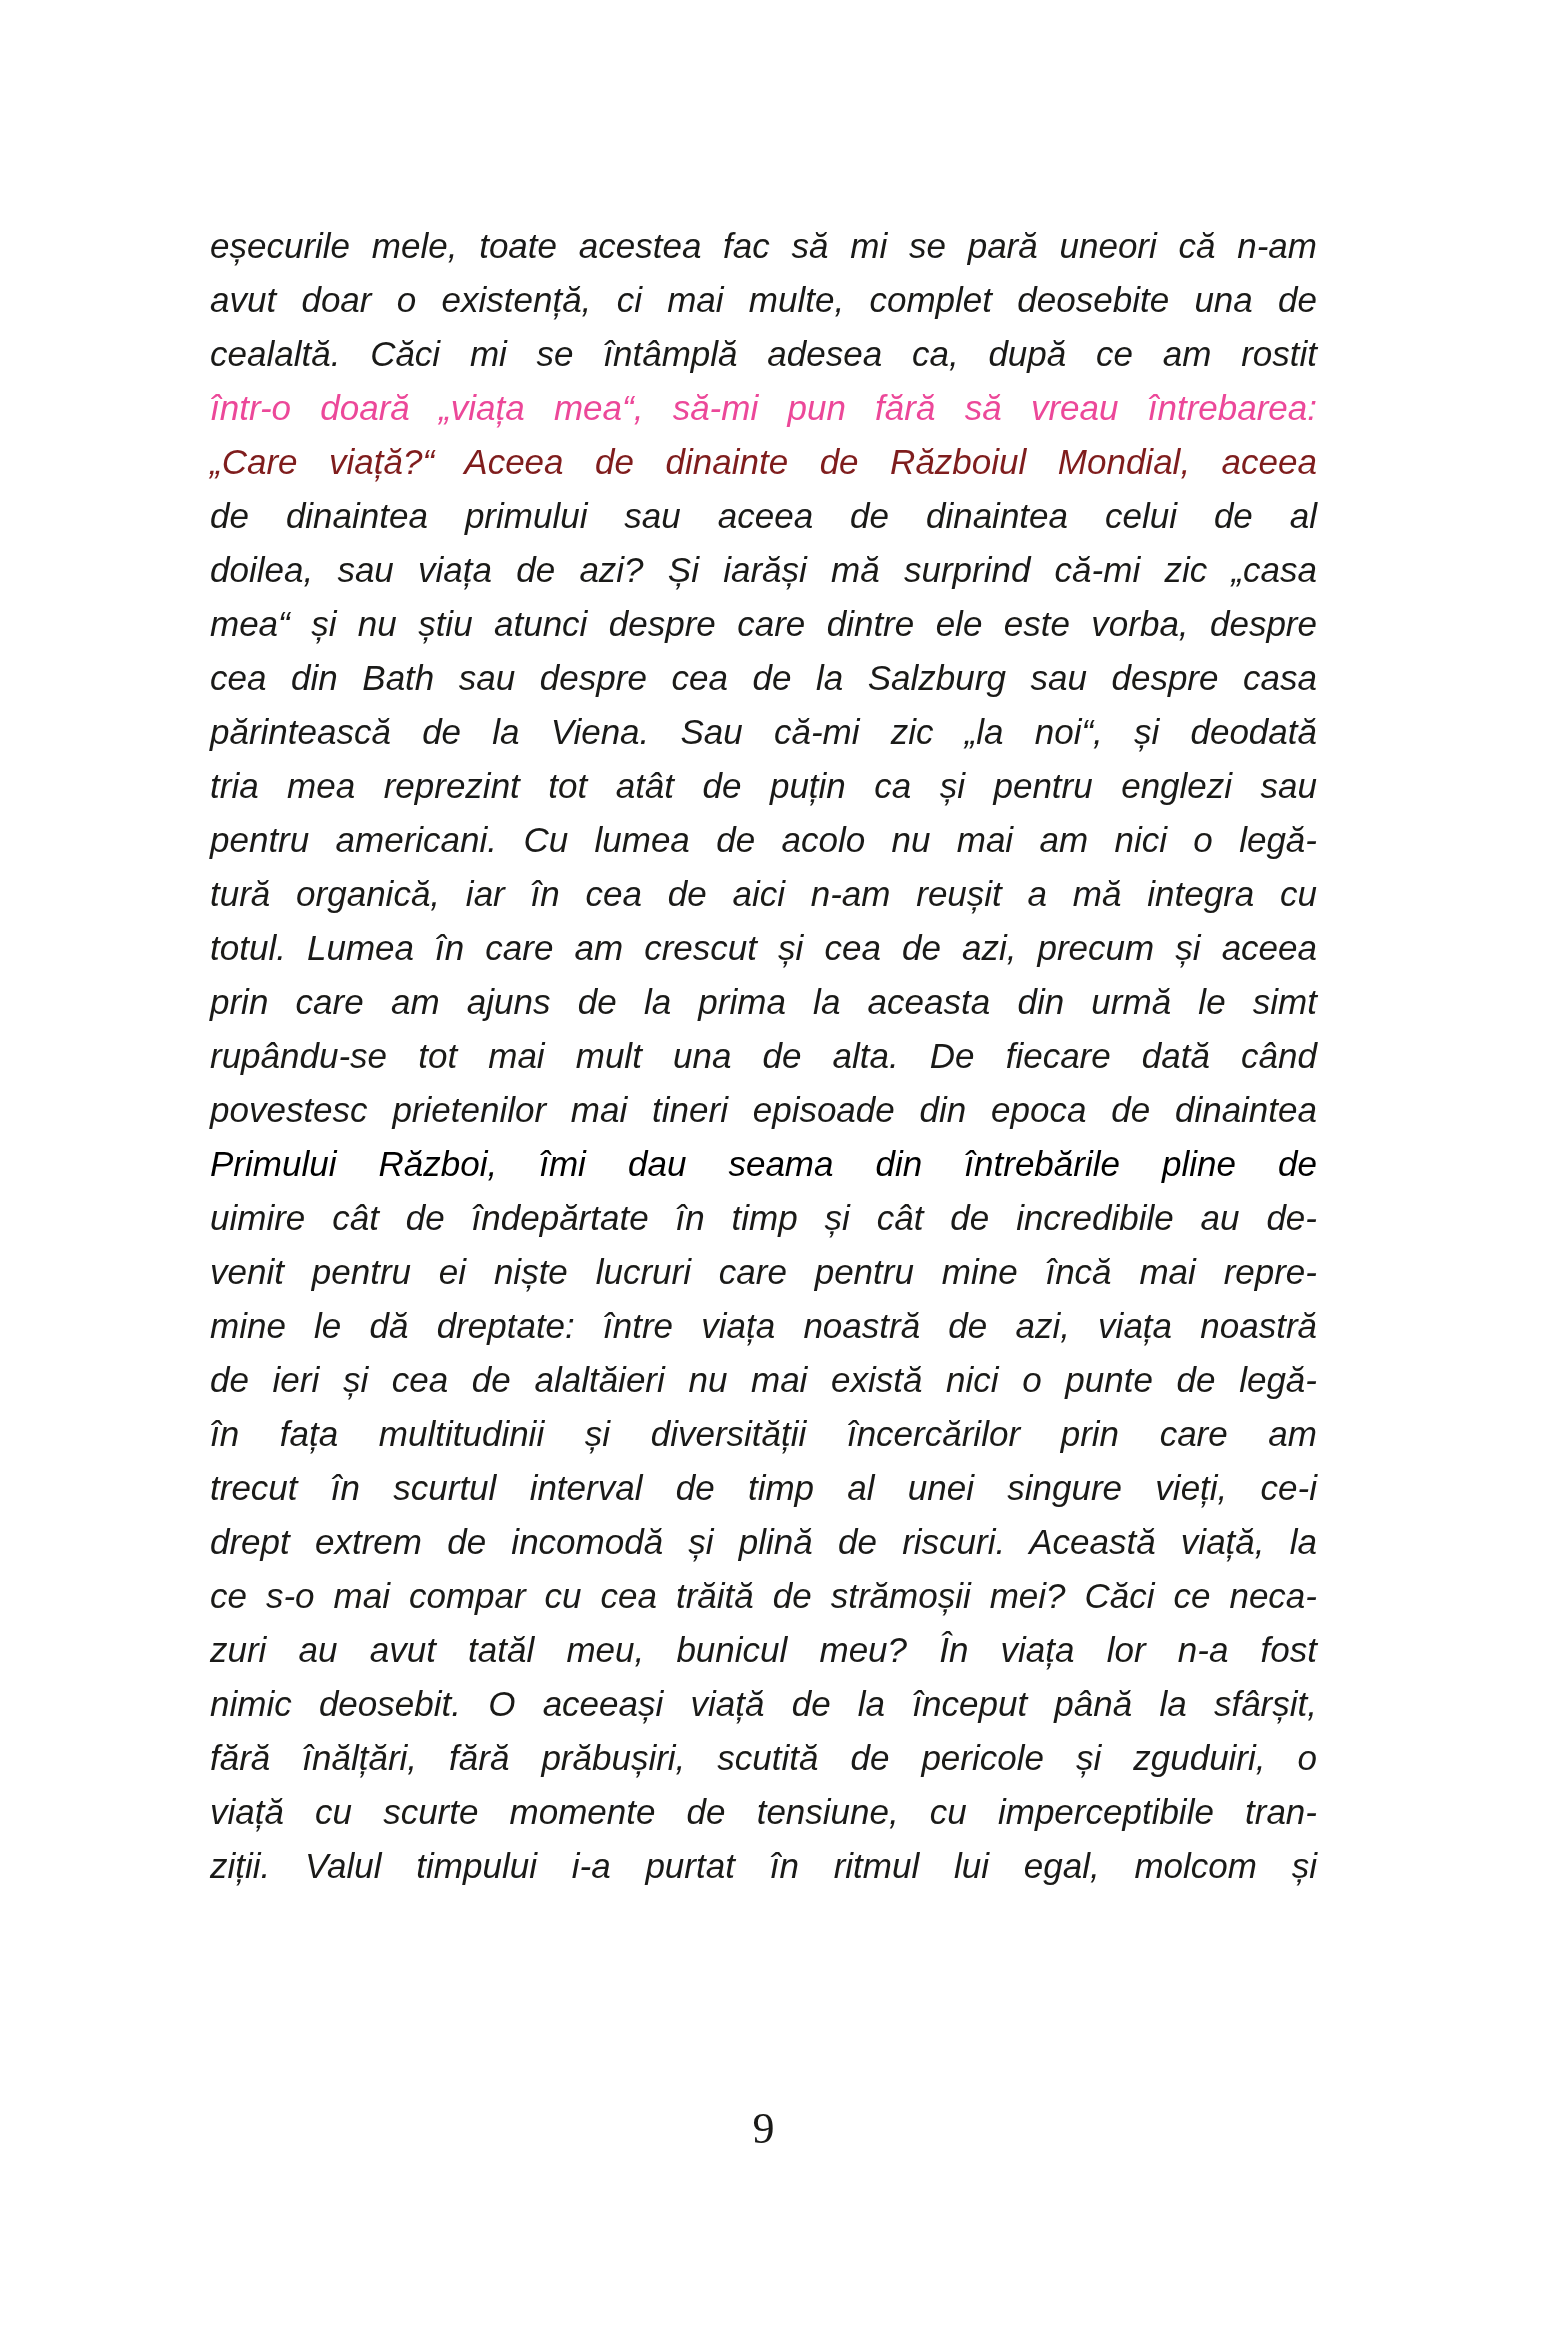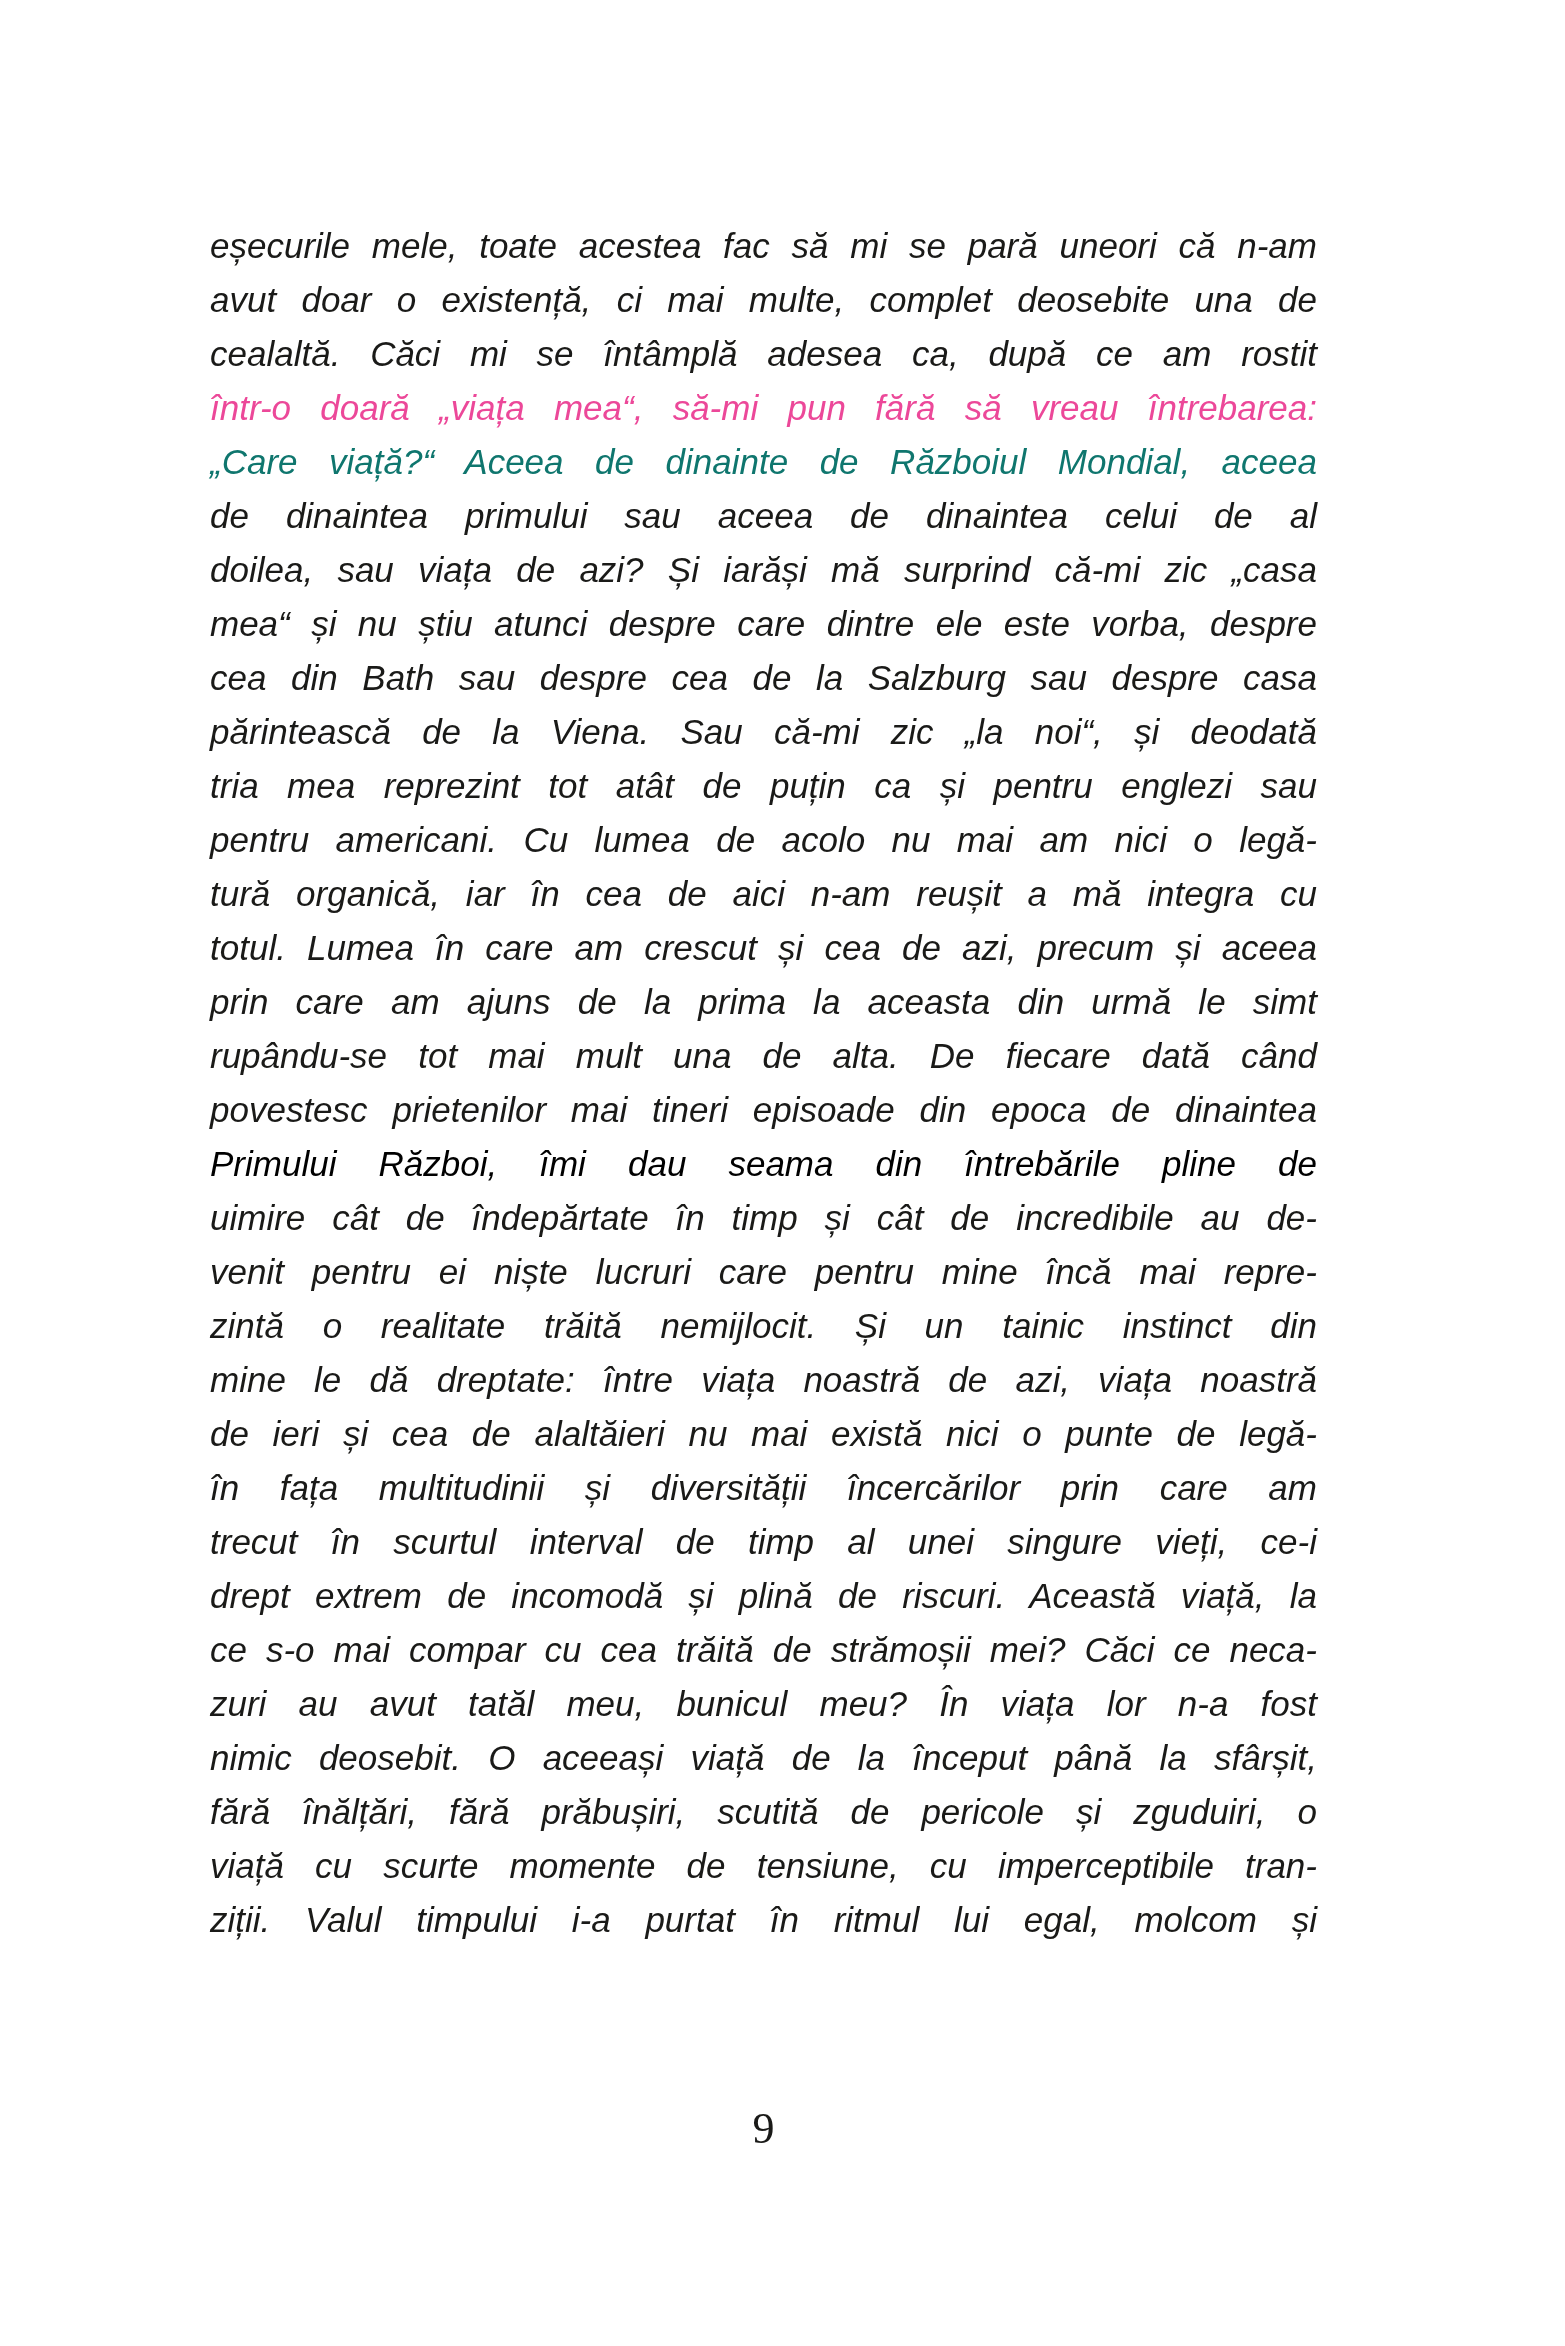--- a/index.html
+++ b/index.html
@@ -44,37 +44,36 @@
 </style>
 </head>
 <body>
 
 <div class="page" style="background: rgb(255, 255, 255);">
   <div class="text-block">
       <div class="line" style="color: rgb(26, 26, 24);">eșecurile mele, toate acestea fac să mi se pară uneori că n-am</div>
       <div class="line" style="color: rgb(26, 26, 24);">avut doar o existență, ci mai multe, complet deosebite una de</div>
       <div class="line" style="color: rgb(26, 26, 24);">cealaltă. Căci mi se întâmplă adesea ca, după ce am rostit</div>
       <div class="line" style="color: #ec4899;">într-o doară „viața mea“, să-mi pun fără să vreau întrebarea:</div>
-      <div class="line" style="color: #0f766e;">„Care viață?“ Aceea de dinainte de Războiul Mondial, aceea</div>
+      <div class="line" style="color: #7f1d1d;">„Care viață?“ Aceea de dinainte de Războiul Mondial, aceea</div>
       <div class="line" style="color: rgb(26, 26, 24);">de dinaintea primului sau aceea de dinaintea celui de al</div>
       <div class="line" style="color: rgb(26, 26, 24);">doilea, sau viața de azi? Și iarăși mă surprind că-mi zic „casa</div>
       <div class="line" style="color: rgb(26, 26, 24);">mea“ și nu știu atunci despre care dintre ele este vorba, despre</div>
       <div class="line" style="color: rgb(26, 26, 24);">cea din Bath sau despre cea de la Salzburg sau despre casa</div>
       <div class="line" style="color: rgb(26, 26, 24);">părintească de la Viena. Sau că-mi zic „la noi“, și deodată</div>
       <div class="line" style="color: rgb(26, 26, 24);">tria mea reprezint tot atât de puțin ca și pentru englezi sau</div>
       <div class="line" style="color: rgb(26, 26, 24);">pentru americani. Cu lumea de acolo nu mai am nici o legă-</div>
       <div class="line" style="color: rgb(26, 26, 24);">tură organică, iar în cea de aici n-am reușit a mă integra cu</div>
       <div class="line" style="color: rgb(26, 26, 24);">totul. Lumea în care am crescut și cea de azi, precum și aceea</div>
       <div class="line" style="color: rgb(26, 26, 24);">prin care am ajuns de la prima la aceasta din urmă le simt</div>
       <div class="line" style="color: rgb(26, 26, 24);">rupându-se tot mai mult una de alta. De fiecare dată când</div>
       <div class="line" style="color: rgb(26, 26, 24);">povestesc prietenilor mai tineri episoade din epoca de dinaintea</div>
       <div class="line" style="color: #000000;">Primului Război, îmi dau seama din întrebările pline de</div>
       <div class="line" style="color: rgb(26, 26, 24);">uimire cât de îndepărtate în timp și cât de incredibile au de-</div>
       <div class="line" style="color: rgb(26, 26, 24);">venit pentru ei niște lucruri care pentru mine încă mai repre-</div>
-      <div class="line" style="color: rgb(26, 26, 24);">zintă o realitate trăită nemijlocit. Și un tainic instinct din</div>
       <div class="line" style="color: rgb(26, 26, 24);">mine le dă dreptate: între viața noastră de azi, viața noastră</div>
       <div class="line" style="color: rgb(26, 26, 24);">de ieri și cea de alaltăieri nu mai există nici o punte de legă-</div>
       <div class="line" style="color: rgb(26, 26, 24);">în fața multitudinii și diversității încercărilor prin care am</div>
       <div class="line" style="color: rgb(26, 26, 24);">trecut în scurtul interval de timp al unei singure vieți, ce-i</div>
       <div class="line" style="color: rgb(26, 26, 24);">drept extrem de incomodă și plină de riscuri. Această viață, la</div>
       <div class="line" style="color: rgb(26, 26, 24);">ce s-o mai compar cu cea trăită de strămoșii mei? Căci ce neca-</div>
       <div class="line" style="color: rgb(26, 26, 24);">zuri au avut tatăl meu, bunicul meu? În viața lor n-a fost</div>
       <div class="line" style="color: rgb(26, 26, 24);">nimic deosebit. O aceeași viață de la început până la sfârșit,</div>
       <div class="line" style="color: rgb(26, 26, 24);">fără înălțări, fără prăbușiri, scutită de pericole și zguduiri, o</div>
       <div class="line" style="color: rgb(26, 26, 24);">viață cu scurte momente de tensiune, cu imperceptibile tran-</div>

